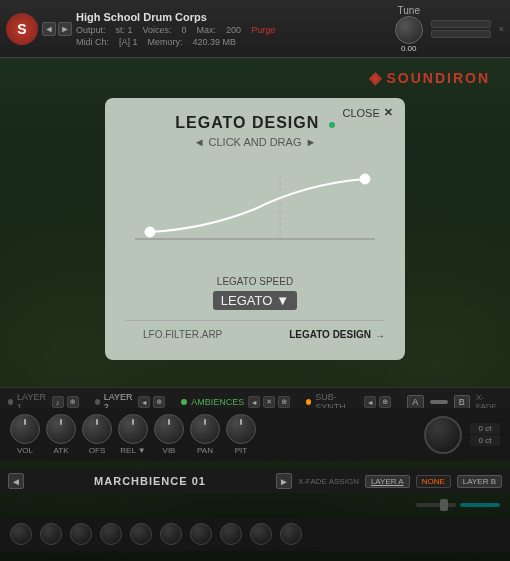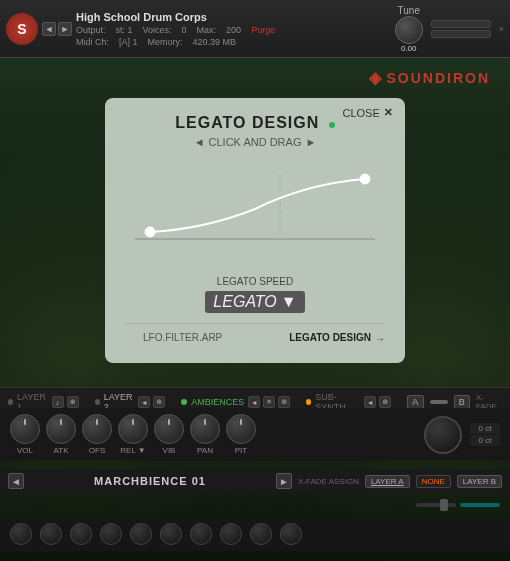--- a/index.html
+++ b/index.html
@@ -187,26 +187,25 @@
       display: flex;
       justify-content: center;
       margin-bottom: 10px;
     }
     .popup-select {
       background: #555;
       color: #eee;
       border: none;
       border-radius: 3px;
       padding: 2px 8px;
-      font-size: 16px;
+      font-size: 13px;
       cursor: pointer;
       display: flex;
       align-items: center;
       gap: 4px;
-      font-style: italic;
     }
     .popup-footer {
       display: flex;
       justify-content: space-between;
       align-items: center;
       border-top: 1px solid #aaa;
       padding-top: 8px;
       font-size: 10px;
       color: #555;
     }

